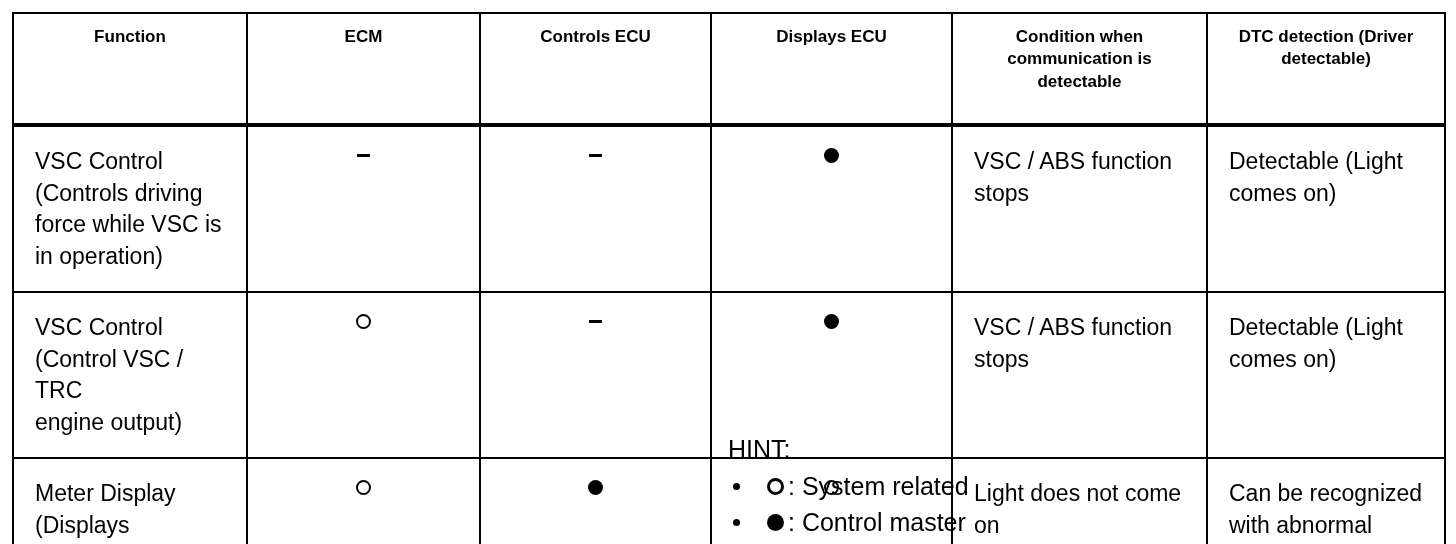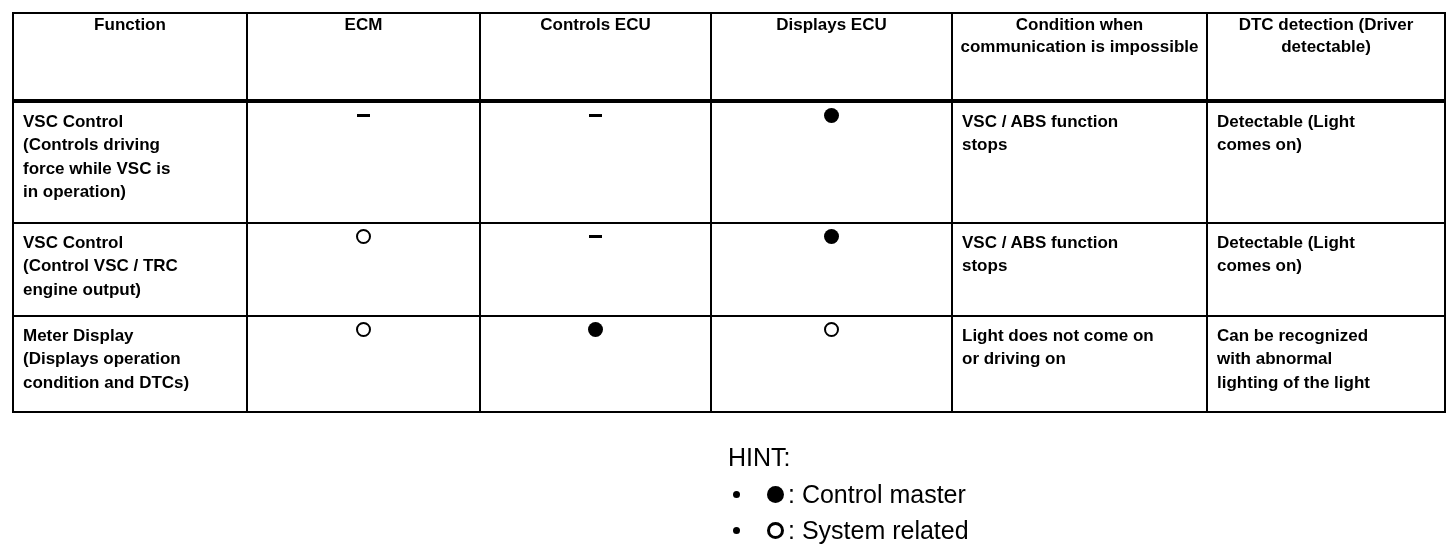--- a/index.html
+++ b/index.html
@@ -21,21 +21,21 @@
     position: absolute;
     left: 12px;
     top: 12px;
     width: 1432px;
     border-collapse: collapse;
     table-layout: fixed;
   }
   #spec-table td,
   #spec-table th {
     border: 2px solid #000000;
-    padding: 0;
+    padding: 12px;
     vertical-align: top;
     background: #ffffff;
   }
 
   
   col.c-func  { width: 234px; }
   col.c-ecm   { width: 233px; }
   col.c-gw    { width: 231px; }
   col.c-tr    { width: 241px; }
   col.c-cond  { width: 255px; }
@@ -47,22 +47,22 @@
     vertical-align: middle;
     font-size: 17px;
     font-weight: bold;
     line-height: 1.32;
     border-bottom-width: 2px;
   }
   
   thead tr th { box-shadow: inset 0 -6px 0 -4px #000000; }
 
   tbody td {
-    font-size: 17px;
-    font-weight: bold;
+    font-size: 23px;
+    font-weight: normal;
     line-height: 1.38;
   }
   .cell-text {
     padding: 7px 8px 6px 9px;
     text-align: left;
     white-space: pre-line;
   }
   td.mark-cell {
     vertical-align: middle;
     text-align: center;
@@ -99,21 +99,21 @@
   
   #hint {
     position: absolute;
     left: 728px;
     top: 432px;
     font-size: 25px;
     line-height: 1.36;
     font-weight: normal;
   }
   #hint .hint-title {
-    margin: 8px 0 2px 0;
+    margin: 0 0 2px 0;
   }
   #hint .hint-row {
     display: flex;
     align-items: center;
     height: 36px;
   }
   #hint .bullet {
     display: inline-block;
     width: 7px; height: 7px;
     border-radius: 50%;
@@ -145,21 +145,21 @@
       <col class="c-dtc">
   </colgroup>
   <thead>
     <tr>
       <th>Function</th>
       <th>ECM</th>
       <th>Controls ECU</th>
       <th>Displays ECU</th>
       <th>Condition when
 communication is
-impossible</th>
+detectable</th>
       <th>DTC detection
 (Driver detectable)</th>
     </tr>
   </thead>
   <tbody>
     <tr class="row-1">
       <td>
         <div class="cell-text">VSC Control
 (Controls  driving
 force  while VSC  is
@@ -232,29 +232,29 @@
         <div class="cell-text">Can be recognized
 with abnormal
 lighting of the light</div>
       </td>
     </tr>
   </tbody>
 </table>
 
 <div id="hint">
   <div class="hint-title">HINT:</div>
+
+  <div class="hint-row">
+    <span class="bullet"></span>
+    <span class="hint-sym">
+      <span class="sym sym-open"></span>
+    </span>
+    <span class="hint-label">: System related</span>
+  </div>
 
   <div class="hint-row">
     <span class="bullet"></span>
     <span class="hint-sym">
       <span class="sym sym-filled"></span>
     </span>
     <span class="hint-label">: Control master</span>
   </div>
-
-  <div class="hint-row">
-    <span class="bullet"></span>
-    <span class="hint-sym">
-      <span class="sym sym-open"></span>
-    </span>
-    <span class="hint-label">: System related</span>
-  </div>
 </div>
 
 </body></html>

